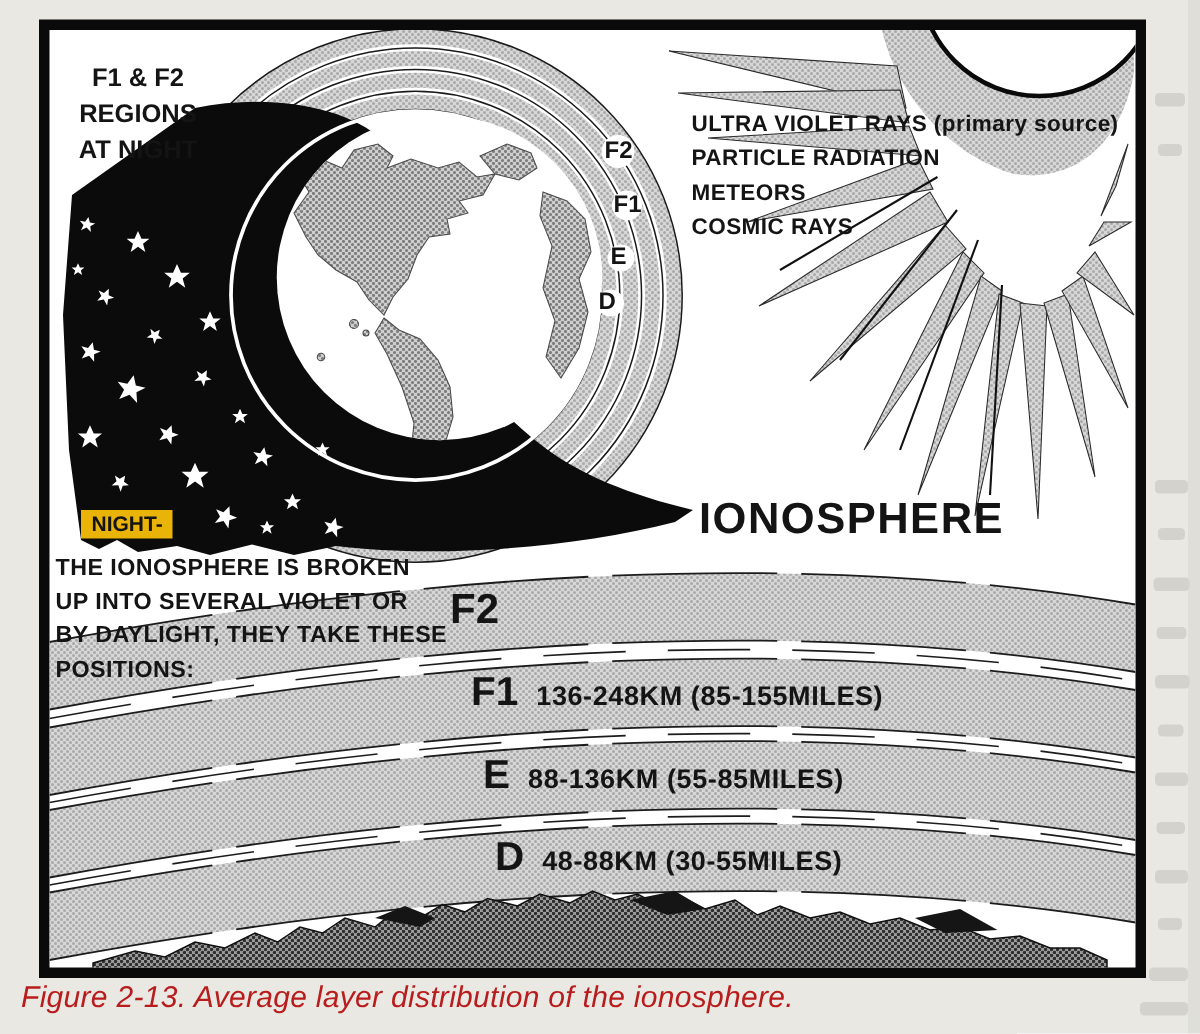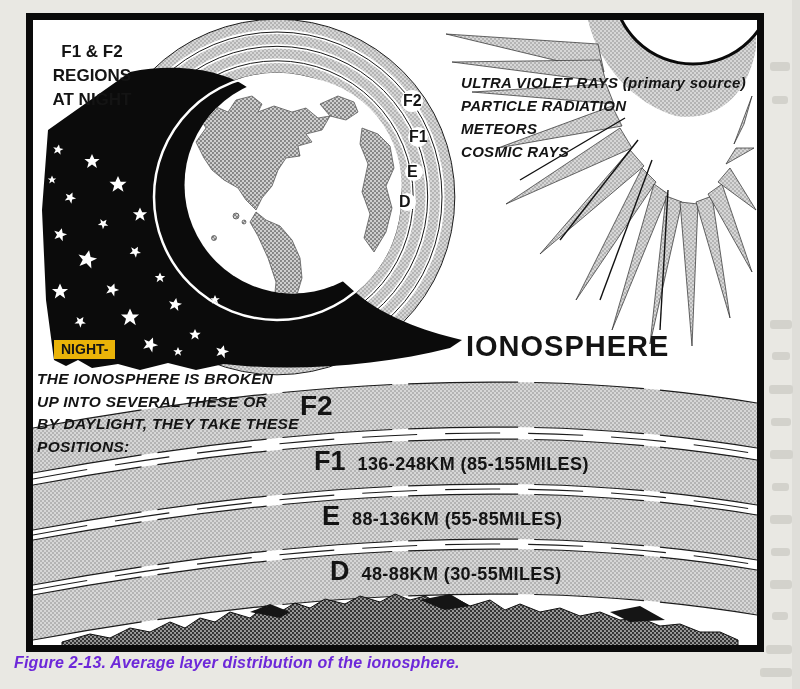--- a/index.html
+++ b/index.html
@@ -5,31 +5,31 @@
   html,body{margin:0;padding:0;}
   body{
     width:800px;height:689px;position:relative;overflow:hidden;
     background:#e9e8e3;
     font-family:"Liberation Sans", sans-serif;
     color:#141414;
   }
   #stage{position:absolute;left:0;top:0;width:800px;height:602px;}
   svg{position:absolute;left:0;top:0;}
   .txt{position:absolute;z-index:5;color:#141414;}
-  .caps{font-weight:700;letter-spacing:.3px;white-space:nowrap;font-style:italic;}
+  .caps{font-weight:700;letter-spacing:.3px;white-space:nowrap;}
   .combine{left:38px;top:40px;width:108px;text-align:center;font-size:17px;line-height:24px;font-weight:700;}
   .sunlabels{left:461px;top:71px;font-size:15px;line-height:23px;font-weight:700;}
   .ionotitle{left:466px;top:330px;font-size:29px;font-weight:700;letter-spacing:1px;}
   .nightbox{left:54px;top:340px;background:#eab308;padding:1px 7px 2px 7px;font-size:14px;font-weight:700;}
   .nightlines{left:37px;top:368px;font-size:15.5px;line-height:22.5px;font-weight:700;}
   .ringlab{font-size:16px;font-weight:700;}
   .layer-row{position:absolute;display:flex;align-items:baseline;gap:12px;z-index:5;}
   .lname{font-weight:700;}
   .lrange{font-weight:700;font-size:18px;letter-spacing:.4px;white-space:nowrap;}
-  .caption{left:14px;top:654px;font-size:16px;font-style:italic;font-weight:700;color:#6d28d9;letter-spacing:.2px;}
+  .caption{left:14px;top:654px;font-size:20px;font-style:italic;font-weight:400;color:#b91c1c;letter-spacing:.2px;}
 </style>
 </head>
 <body>
 
 <div id="stage">
 
 <svg width="800" height="689" viewBox="0 0 800 689">
   <defs>
     <pattern id="ht" patternUnits="userSpaceOnUse" width="4" height="4">
       <rect width="4" height="4" fill="#d7d7d7"></rect>
@@ -232,21 +232,21 @@
 <div class="txt ringlab" style="left:403px;top:92px;">F2</div>
 <div class="txt ringlab" style="left:409px;top:128px;">F1</div>
 <div class="txt ringlab" style="left:407px;top:163px;">E</div>
 <div class="txt ringlab" style="left:399px;top:193px;">D</div>
 
 <div class="txt ionotitle">IONOSPHERE</div>
 
 <div class="txt nightbox">NIGHT-</div>
 <div class="txt nightlines caps">
   <div>THE IONOSPHERE IS BROKEN</div>
-  <div>UP INTO SEVERAL THESE OR</div>
+  <div>UP INTO SEVERAL VIOLET OR</div>
   <div>BY DAYLIGHT, THEY TAKE THESE</div>
   <div>POSITIONS:</div>
 </div>
 
 <div class="layer-row" style="left:300px;top:390px;">
   <span class="lname" style="font-size:28px;">F2</span>
 </div>
 <div class="layer-row" style="left:314px;top:446px;">
   <span class="lname" style="font-size:27px;">F1</span>
   <span class="lrange">136-248KM (85-155MILES)</span>

